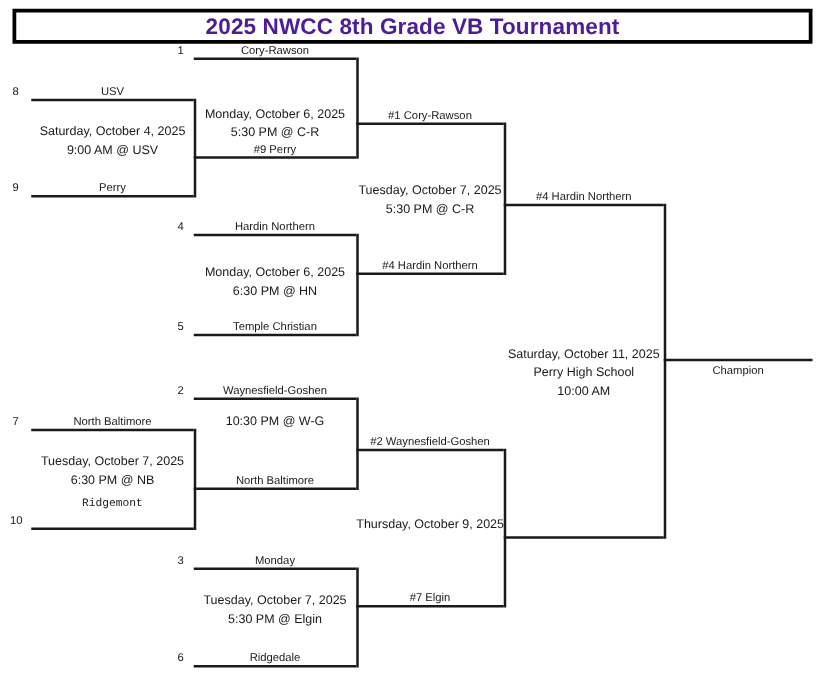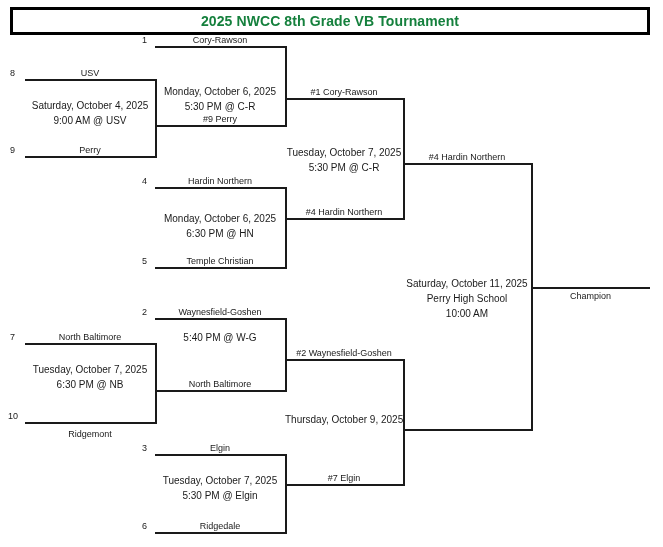--- a/index.html
+++ b/index.html
@@ -21,23 +21,23 @@
   .title-box{
     position:absolute;
     left:10px; top:7px;
     width:640px; height:28px;
     border:3px solid #000000;
     box-sizing:border-box;
     background:#ffffff;
     display:flex; align-items:center; justify-content:center;
   }
   .title-text{
-    font-size:14px;
+    font-size:18px;
     font-weight:bold;
-    color:#15803d;
+    color:#4c1d95;
     letter-spacing:0.1px;
     white-space:nowrap;
   }
 
   
   .hline{
     position:absolute;
     height:0;
     border-top:2px solid #1a1a1a;
   }
@@ -90,21 +90,21 @@
   <div class="block" style="left:25px; top:98px; width:130px;">
     <div>Saturday, October 4, 2025</div>
     <div>9:00 AM @ USV</div>
   </div>
 
   <div class="lbl seed" style="left:10px; top:332px;">7</div>
   <div class="lbl center" style="left:25px; top:332px; width:130px;">North Baltimore</div>
   <div class="hline" style="left:25px; top:343px; width:130px;"></div>
 
   <div class="lbl seed" style="left:8px; top:411px;">10</div>
-  <div class="lbl center" style="left:25px; top:429px; width:130px;">Ridgemont</div>
+  <div class="lbl center" style="left:25px; top:398px; width:130px;font-family:Liberation Mono, monospace;">Ridgemont</div>
   <div class="hline" style="left:25px; top:422px; width:130px;"></div>
 
   <div class="vline" style="left:155px; top:343px; height:81px;"></div>
 
   <div class="block" style="left:25px; top:362px; width:130px;">
     <div>Tuesday, October 7, 2025</div>
     <div>6:30 PM @ NB</div>
   </div>
 
   <div class="lbl seed" style="left:142px; top:35px;">1</div>
@@ -139,25 +139,25 @@
   <div class="lbl seed" style="left:142px; top:307px;">2</div>
   <div class="lbl center" style="left:155px; top:307px; width:130px;">Waynesfield-Goshen</div>
   <div class="hline" style="left:155px; top:318px; width:130px;"></div>
 
   <div class="lbl center" style="left:155px; top:379px; width:130px;">North Baltimore</div>
   <div class="hline" style="left:155px; top:390px; width:130px;"></div>
 
   <div class="vline" style="left:285px; top:318px; height:74px;"></div>
 
   <div class="block" style="left:155px; top:330px; width:130px;">
-    <div>5:40 PM @ W-G</div>
+    <div>10:30 PM @ W-G</div>
   </div>
 
   <div class="lbl seed" style="left:142px; top:443px;">3</div>
-  <div class="lbl center" style="left:155px; top:443px; width:130px;">Elgin</div>
+  <div class="lbl center" style="left:155px; top:443px; width:130px;">Monday</div>
   <div class="hline" style="left:155px; top:454px; width:130px;"></div>
 
   <div class="lbl seed" style="left:142px; top:521px;">6</div>
   <div class="lbl center" style="left:155px; top:521px; width:130px;">Ridgedale</div>
   <div class="hline" style="left:155px; top:532px; width:130px;"></div>
 
   <div class="vline" style="left:285px; top:454px; height:80px;"></div>
 
   <div class="block" style="left:155px; top:473px; width:130px;">
     <div>Tuesday, October 7, 2025</div>

